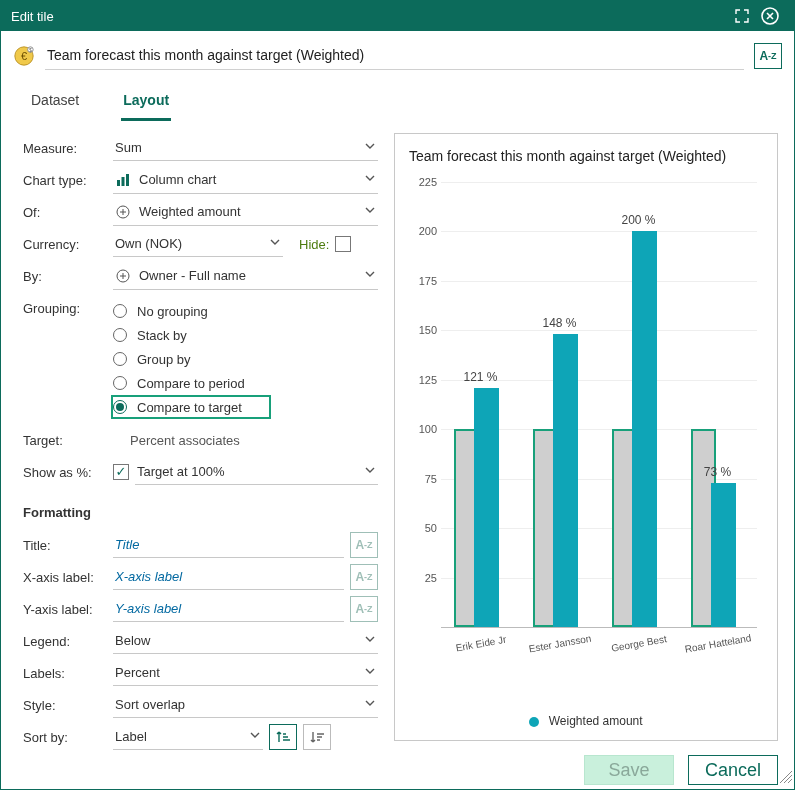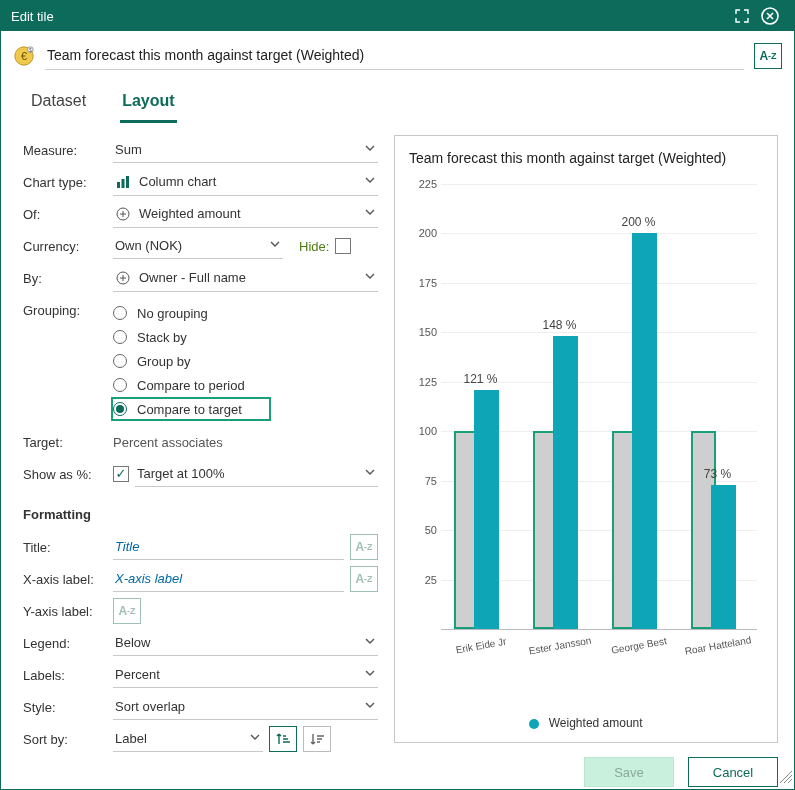--- a/index.html
+++ b/index.html
@@ -8,21 +8,21 @@
   .titlebar .spacer { flex: 1; }
   .titlebar .winicon { width: 28px; text-align: center; cursor: pointer; }
   .winicon svg { vertical-align: middle; }
 
   .toprow { display: flex; align-items: center; padding: 10px 12px 4px 12px; gap: 10px; }
   .toprow .tile-name { flex: 1; font-size: 14px; color: #222; border-bottom: 1px solid #d0d0d0; padding: 6px 2px; }
   .euro-coin { width: 22px; height: 22px; }
   .az-btn { width: 28px; height: 26px; border: 1px solid #0c6b5b; color: #0c6b5b; font-size: 12px; font-weight: 600; display:flex; align-items:center; justify-content:center; cursor:pointer; }
   .az-btn.faded { border-color:#9fbfb7; color:#9fbfb7; }
 
-  .tabs { display:flex; gap: 32px; padding: 12px 28px 0 28px; font-size:16px; }
+  .tabs { display:flex; gap: 40px; padding: 12px 28px 0 28px; font-size:14px; }
   .tab { padding: 6px 2px 10px 2px; border-bottom: 3px solid transparent; color:#444; cursor:pointer; }
   .tab.active { color:#0c6b5b; font-weight:600; border-bottom-color:#0c6b5b; }
 
   .body { display:flex; gap: 16px; padding: 12px 12px 0 12px; height: 620px; }
   .form { width: 365px; padding-left: 10px; font-size: 13px; color:#333; }
   .row { display:flex; align-items:center; min-height: 30px; margin-bottom: 2px; }
   .row .lbl { width: 90px; color:#333; }
   .row .ctl { flex:1; display:flex; align-items:center; gap:6px; }
   .sel { flex:1; border:none; border-bottom:1px solid #c8c8c8; padding: 5px 2px; display:flex; align-items:center; gap:8px; cursor:pointer; }
   .sel .chev { margin-left:auto; }
@@ -58,21 +58,21 @@
   .bars { position:absolute; left:0; right:0; bottom:0; top:0; display:flex; }
   .grp { flex:1; position:relative; }
   .tgt { position:absolute; bottom:0; left:16%; width:32%; background:#cfcfcf; border:2px solid #18a07a; }
   .val { position:absolute; bottom:0; left:42%; width:32%; background:#0ea5b7; }
   .lblpct { position:absolute; left:50%; transform:translateX(-50%); font-size:12px; color:#444; white-space:nowrap; }
   .catlbl { position:absolute; bottom:-22px; left:50%; transform:translateX(-50%) rotate(-10deg); font-size:10px; color:#555; white-space:nowrap; }
   .legend { text-align:center; font-size:12px; color:#333; margin-top: 46px; }
   .legend .sw { display:inline-block; width:10px; height:10px; background:#0ea5b7; border-radius:50%; margin-right:6px; vertical-align:middle; }
 
   .footer { display:flex; justify-content:flex-end; gap:14px; padding: 14px 16px; }
-  .btn { min-width:90px; height:30px; display:flex; align-items:center; justify-content:center; font-size:13px; cursor:pointer; }
+  .btn { min-width:90px; height:30px; display:flex; align-items:center; justify-content:center; font-size:18px; cursor:pointer; }
   .btn.save { background:#c9f0dc; color:#8aa89a; border:1px solid #b8e6cf; }
   .btn.cancel { border:1px solid #0c6b5b; color:#0c6b5b; background:#fff; }
 
   .mini-icon { width:16px; height:16px; }
   .resize-grip { position:absolute; right:2px; bottom:2px; }
 </style>
 </head>
 <body>
 
 <div class="titlebar">
@@ -207,21 +207,21 @@
       <div class="radio">
           <span class="dot"></span>
           <span>Compare to period</span>
         </div>
       <div class="radio sel highlight">
           <span class="dot"></span>
           <span>Compare to target</span>
         </div>
     </div>
 
-    <div class="row" style="margin-top:6px;">
+    <div class="row" style="margin-top:6px;gap:17px;">
       <div class="lbl">Target:</div>
       <div class="ctl">
           <span style="color:#555">Percent associates</span>
         </div>
     </div>
 
     <div class="row">
       <div class="lbl">Show as %:</div>
       <div class="ctl">
         <span class="chk checked"></span>
@@ -252,20 +252,23 @@
         <div class="sel">
             <span class="ph">X-axis label</span>
           </div>
         <div class="az-btn faded">A<span style="font-size:9px">-Z</span></div>
       </div>
     </div>
 
     <div class="row">
       <div class="lbl">Y-axis label:</div>
       <div class="ctl">
+        <div class="sel">
+            <span class="ph">Y-axis label</span>
+          </div>
         <div class="az-btn faded">A<span style="font-size:9px">-Z</span></div>
       </div>
     </div>
 
     <div class="row">
       <div class="lbl">Legend:</div>
       <div class="ctl">
           <div class="sel">
         <span>Below</span>
         <span class="chev"><svg width="12" height="12" viewBox="0 0 12 12" fill="none" stroke-width="1.4">

